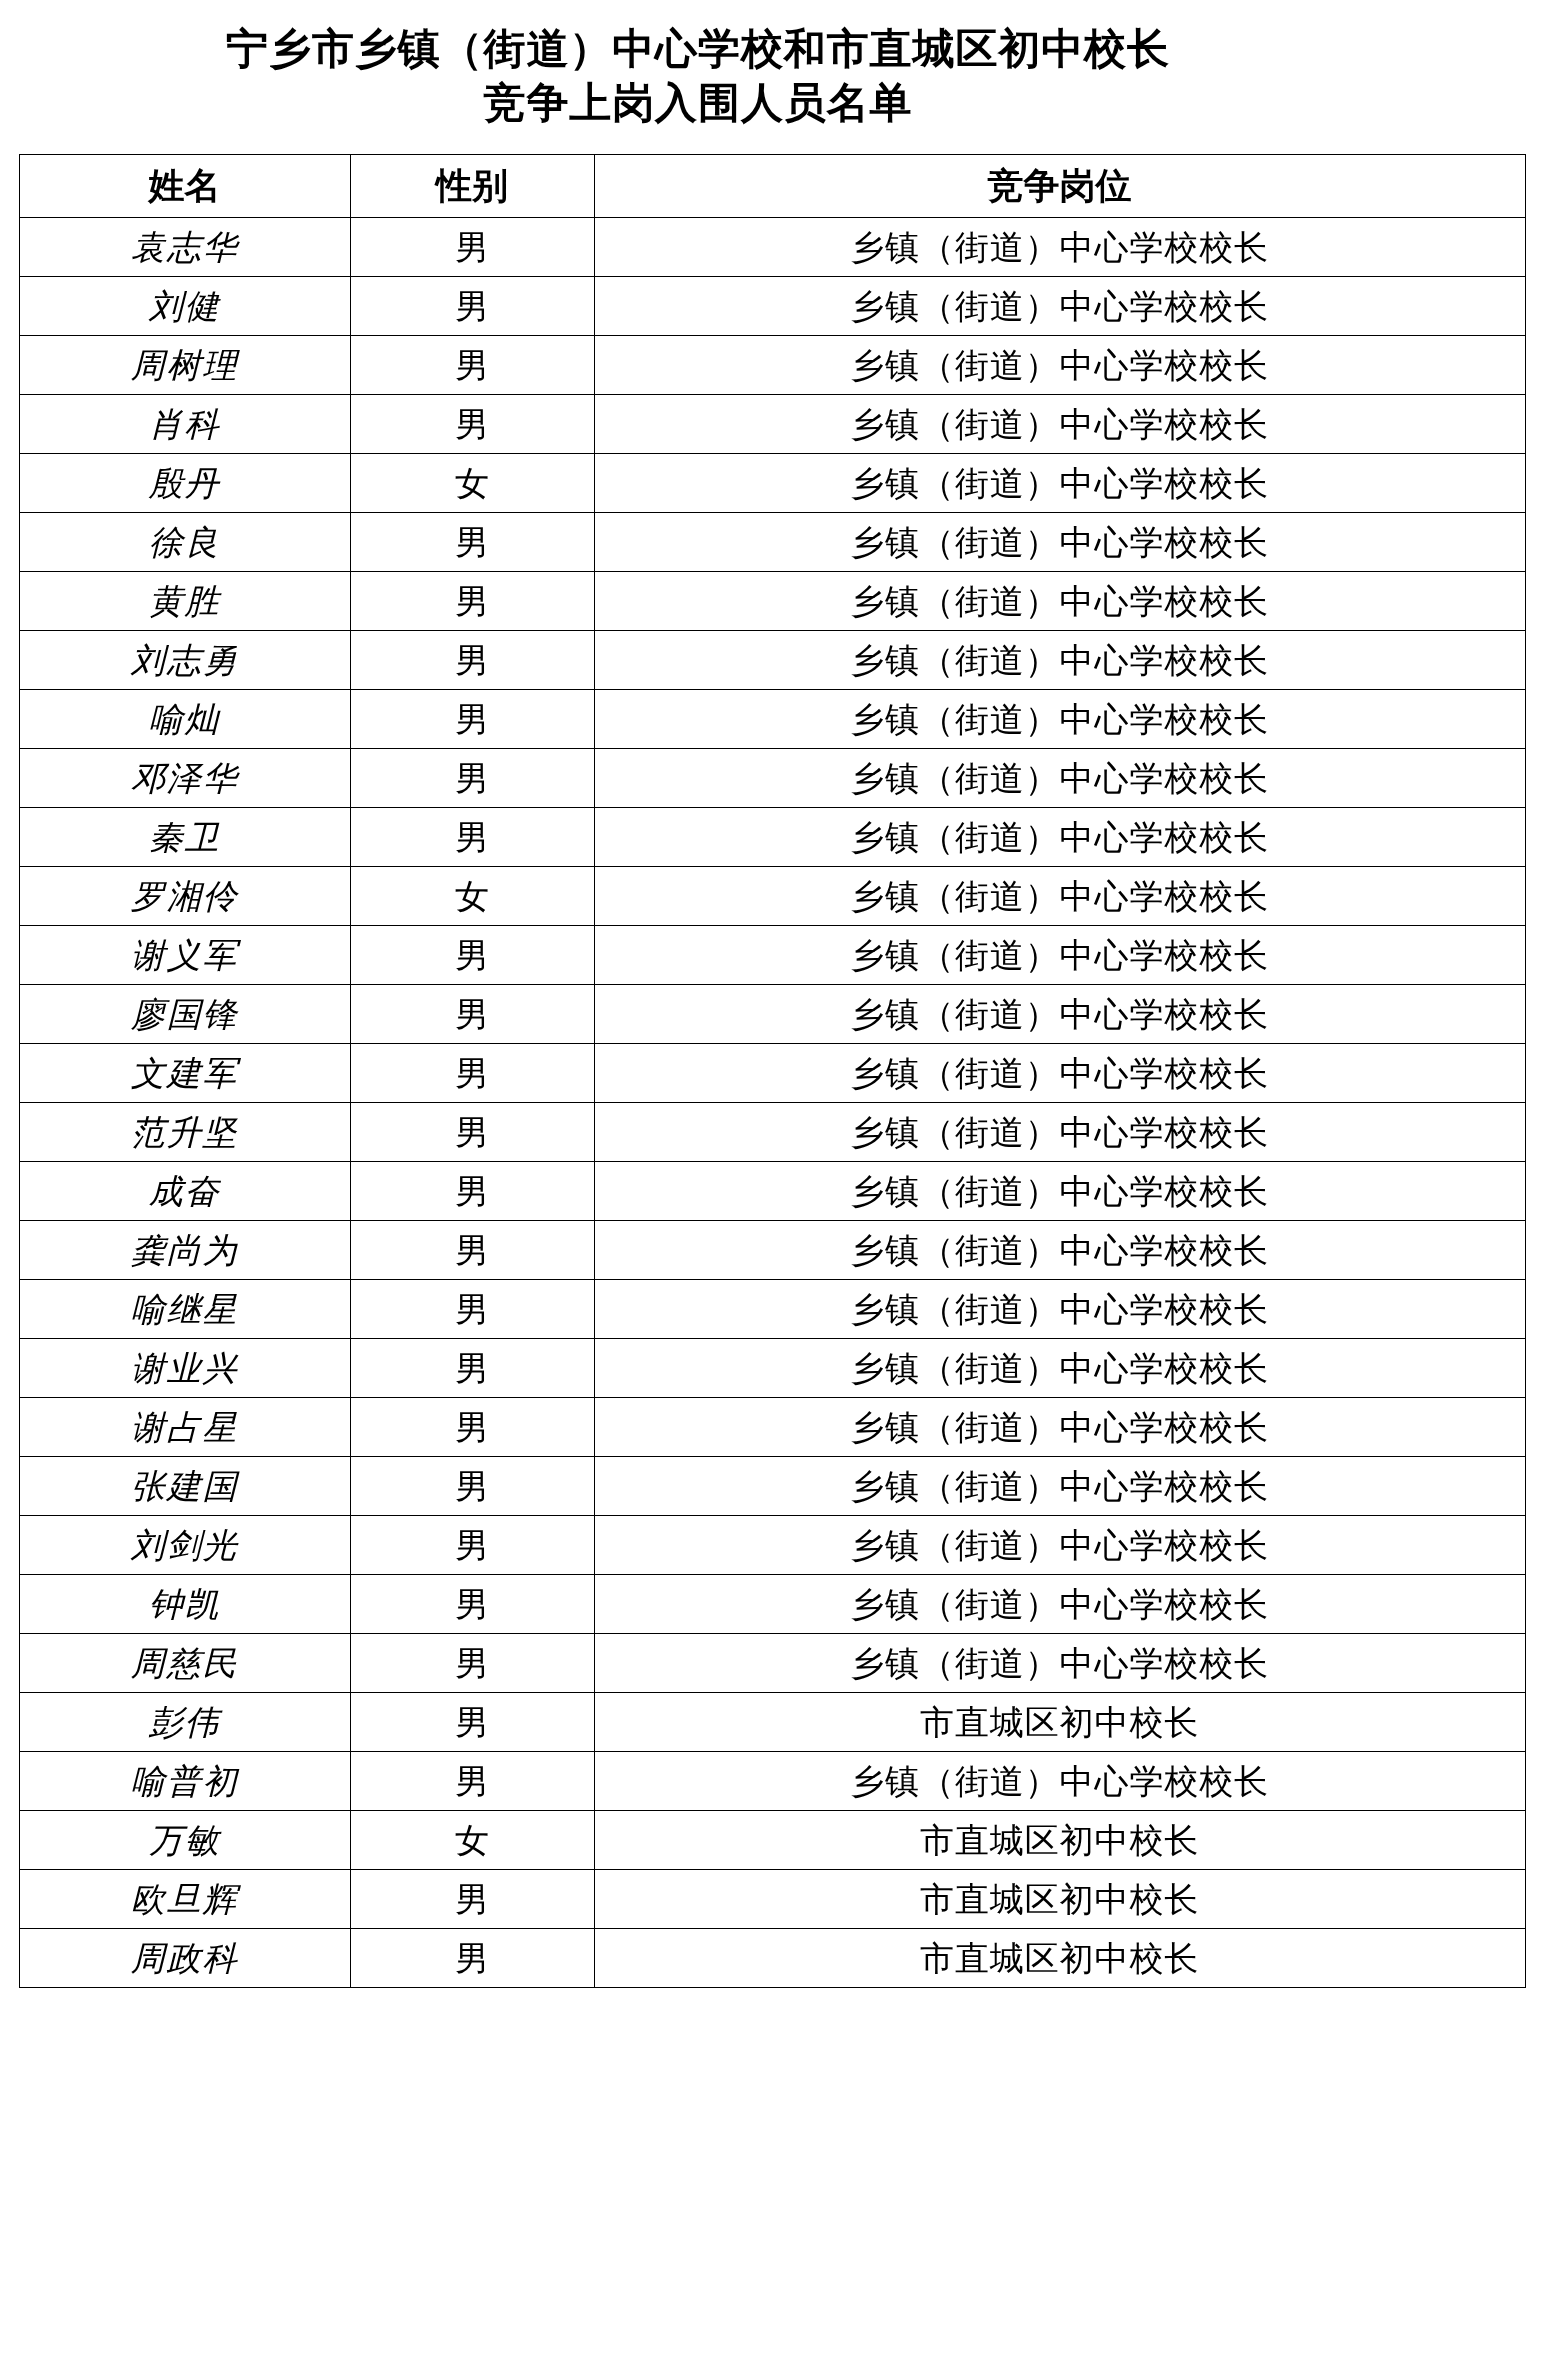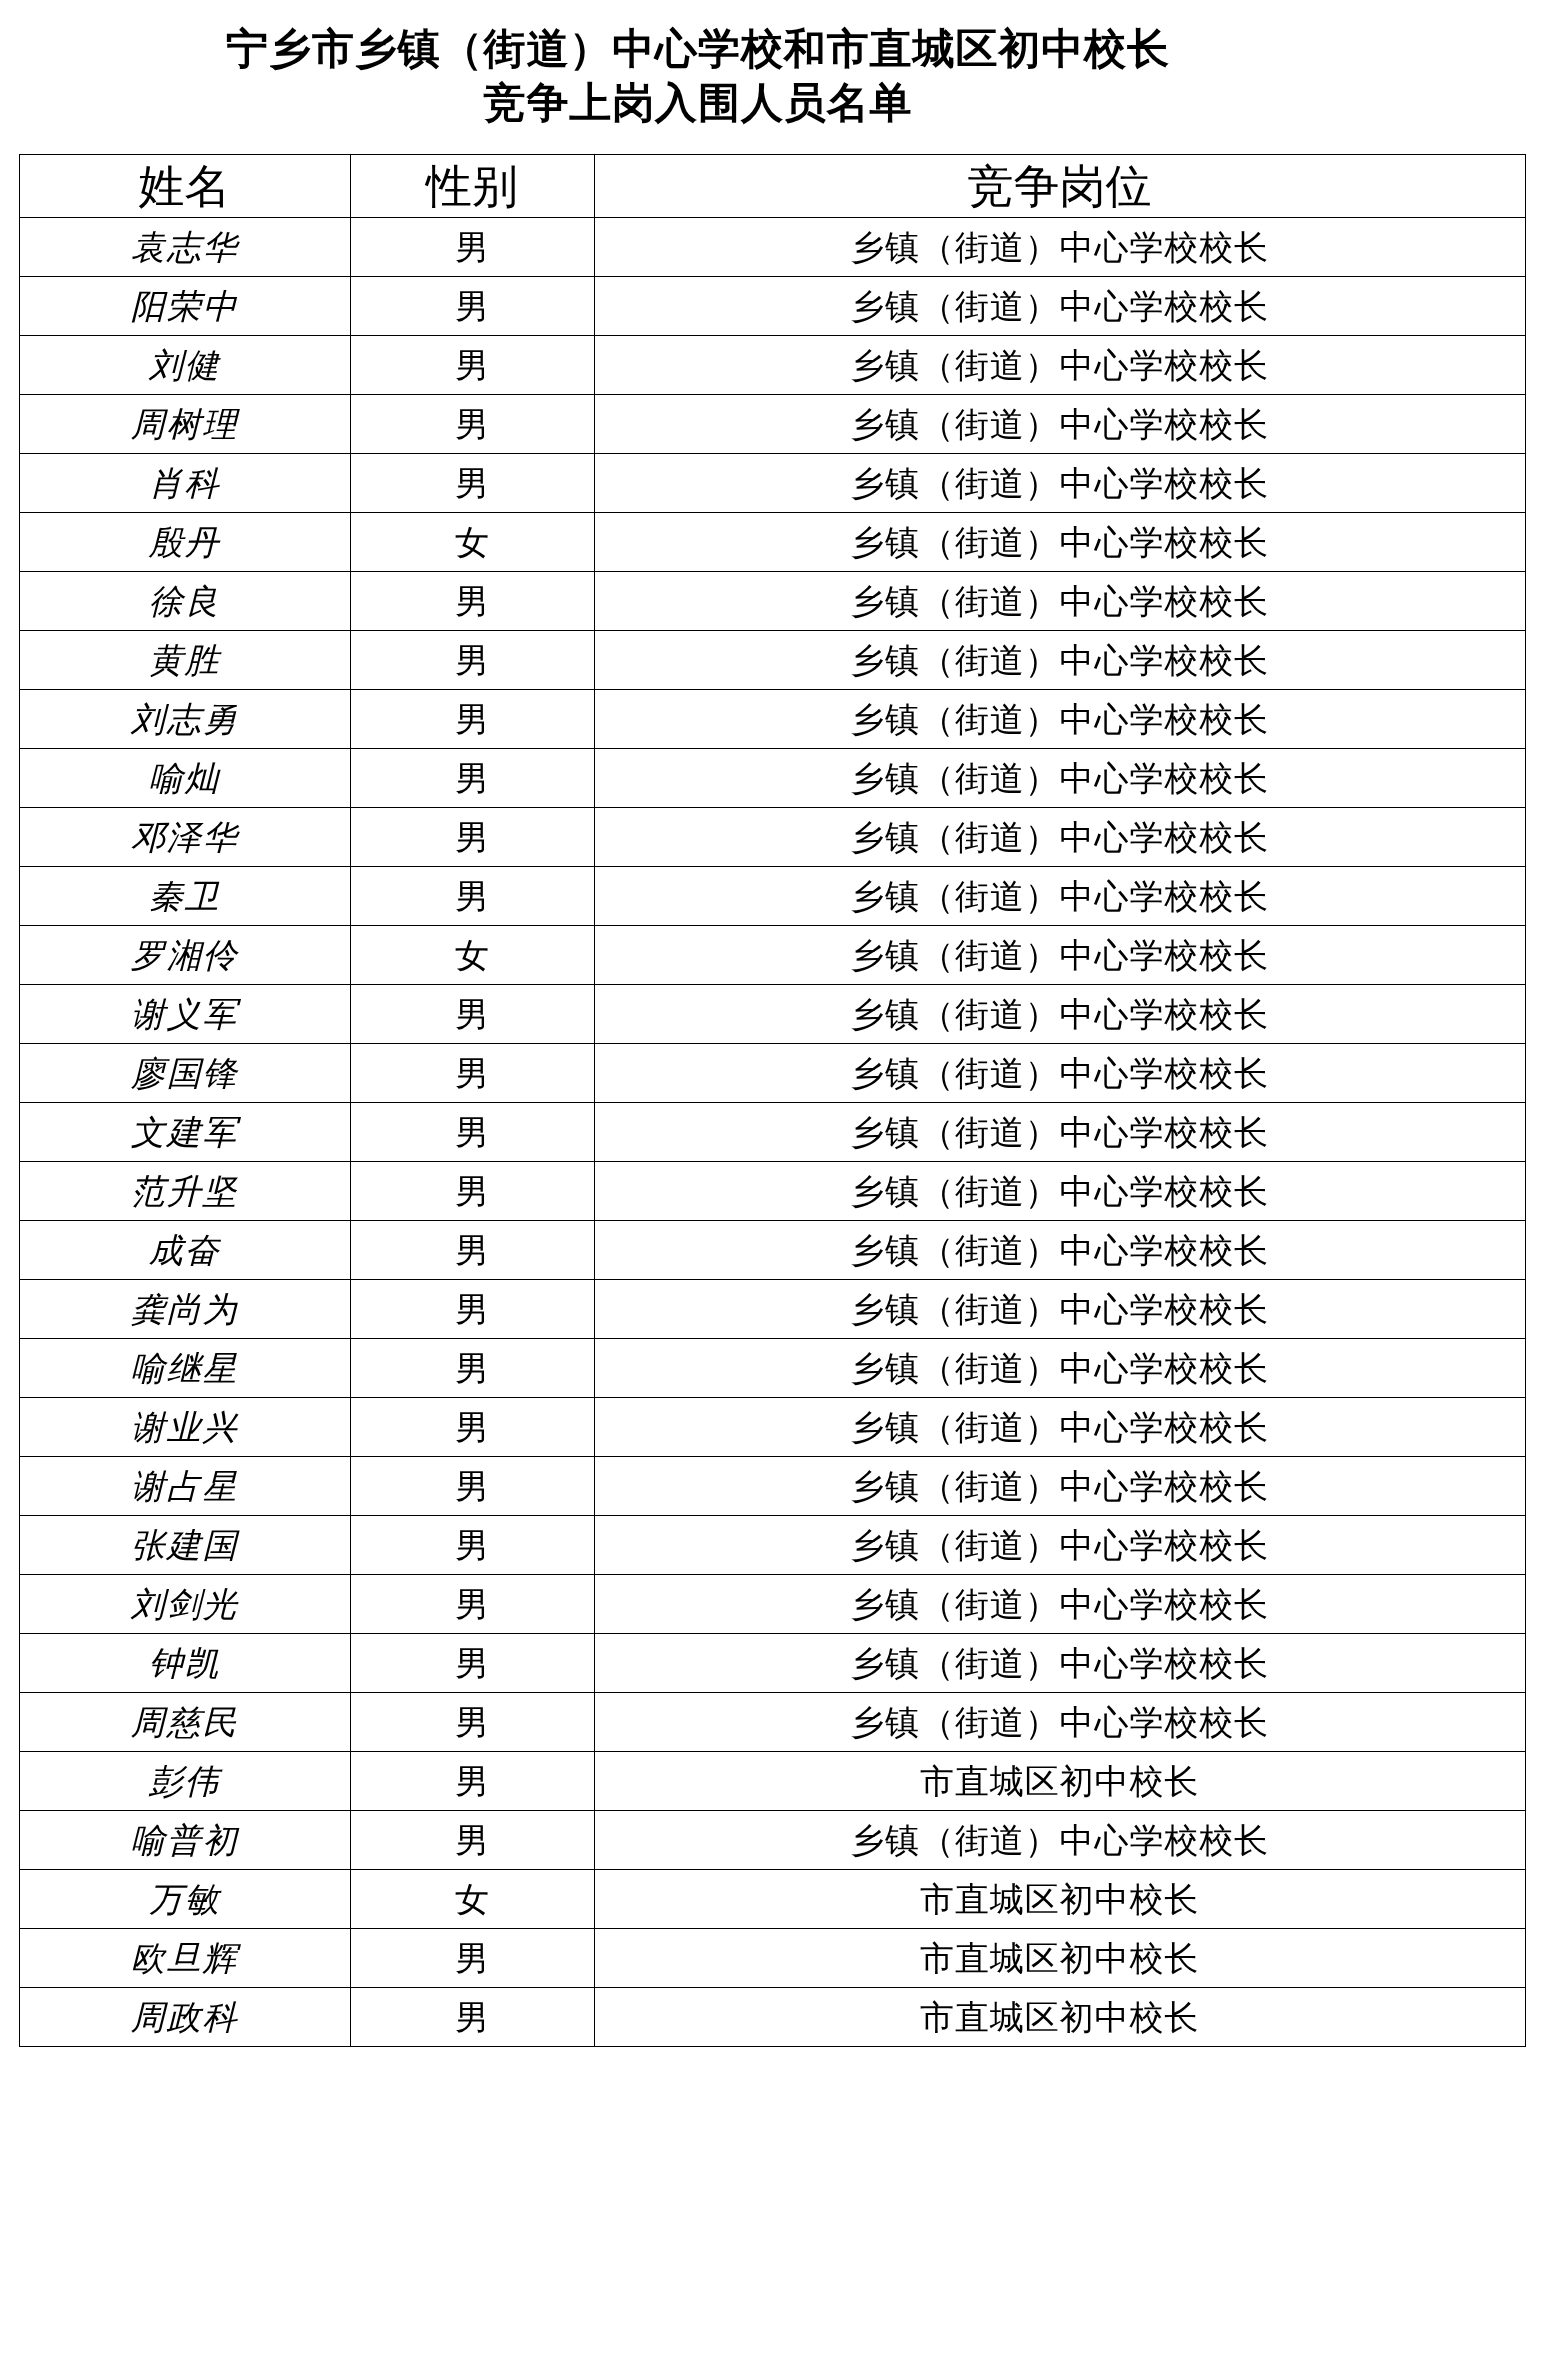--- a/index.html
+++ b/index.html
@@ -43,22 +43,22 @@
     vertical-align: middle;
     font-size: 34px;
     line-height: 1;
     height: 58px;
     padding: 0;
     font-weight: normal;
     white-space: nowrap;
   }
   table.roster thead th {
     font-family: "DejaVu Sans", "Liberation Sans", sans-serif;
-    font-weight: normal;
-    font-size: 46px;
+    font-weight: bold;
+    font-size: 36px;
     height: 62px;
   }
   table.roster td.name {
     letter-spacing: 1.9px;
     font-style: italic;
   }
   table.roster td.post {
     letter-spacing: 0.9px;
     margin-top: 35px;
   }
@@ -86,25 +86,20 @@
         <th>竞争岗位</th>
       </tr>
     </thead>
     <tbody id="roster-body">
         <tr>
           <td class="name">袁志华</td>
           <td class="sex">男</td>
           <td class="post">乡镇（街道）中心学校校长</td>
         </tr>
         <tr>
-          <td class="name">阳荣中</td>
-          <td class="sex">男</td>
-          <td class="post">乡镇（街道）中心学校校长</td>
-        </tr>
-        <tr>
           <td class="name">刘健</td>
           <td class="sex">男</td>
           <td class="post">乡镇（街道）中心学校校长</td>
         </tr>
         <tr>
           <td class="name">周树理</td>
           <td class="sex">男</td>
           <td class="post">乡镇（街道）中心学校校长</td>
         </tr>
         <tr>

